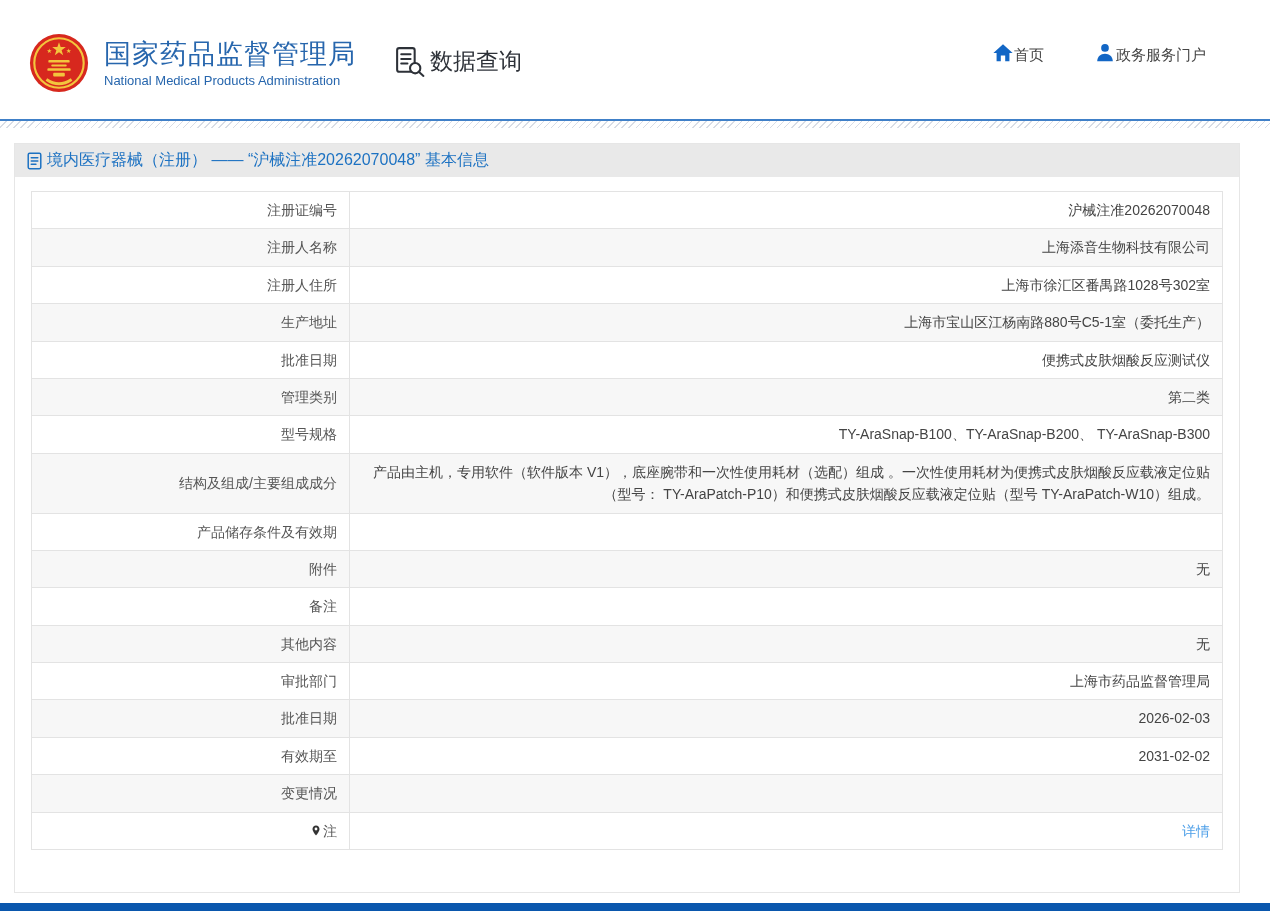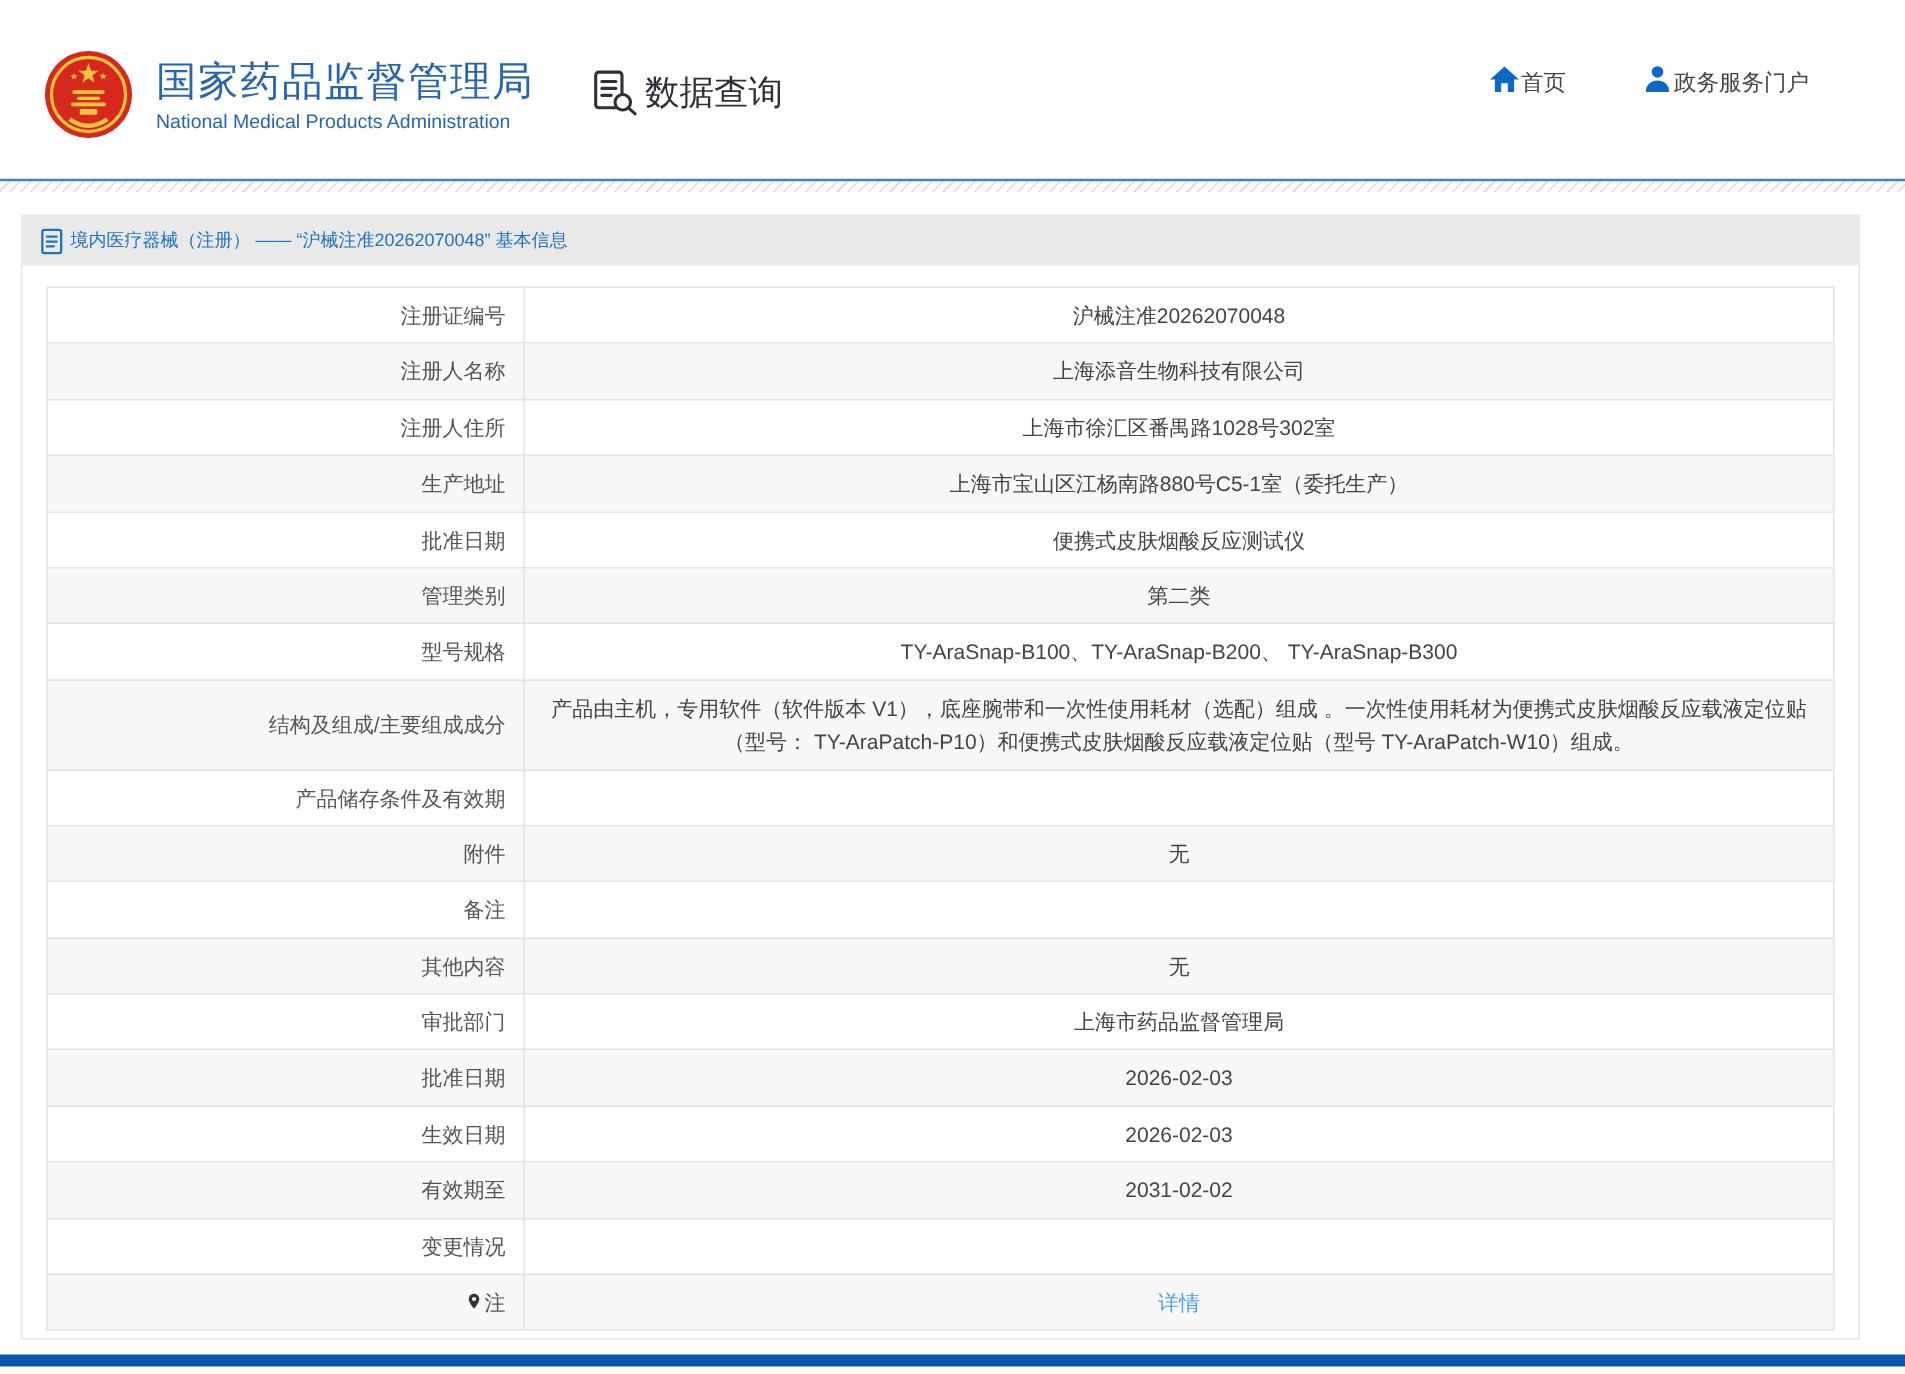--- a/index.html
+++ b/index.html
@@ -36,34 +36,34 @@
   .content {
     position: absolute; left: 14px; top: 143px;
     width: 1226px; height: 750px;
     background: #fff; border: 1px solid #e6e6e6;
   }
   .page-title-bar {
     height: 33px; background: #e9e9e9;
     display: flex; align-items: center; padding-left: 12px;
   }
   .title-doc-icon { width: 15px; height: 18px; margin-right: 5px; flex: 0 0 auto; }
-  .page-title { color: #1d72c2; font-size: 12px; }
+  .page-title { color: #1d72c2; font-size: 16px; }
 
   .table-wrap { margin: 14px 16px 0 16px; }
   table.info-table {
     width: 100%;
     border-collapse: collapse;
     font-size: 14px;
     color: #4a4a4a;
     border: 1px solid #cccccc;
   }
   .info-table td { border: 1px solid #e3e3e3; padding: 7px 12px; line-height: 1.6; }
   .info-table tr:nth-child(even) { background: #f7f7f7; }
   .cell-label { width: 318px; text-align: right; color: #555; }
-  .cell-value { text-align: center; color: #444; }
+  .cell-value { text-align: right; color: #444; }
   .pin-icon { display: none; width: 12px; height: 15px; vertical-align: -2px; margin-right: 1px; }
   .detail-link { color: #4d9fe8; text-decoration: none; cursor: pointer; }
 
   
   .footer-bar { position: absolute; left: 0; top: 903px; width: 1270px; height: 8px; background: #0a57ad; }
 </style>
 </head>
 <body>
 
 <div class="header">
@@ -225,26 +225,20 @@
     <td class="cell-value">上海市药品监督管理局</td>
   </tr>
 
   <tr>
     <td class="cell-label">
       <span class="label-text">批准日期</span>
     </td>
     <td class="cell-value">2026-02-03</td>
   </tr>
 
-  <tr>
-    <td class="cell-label">
-      <span class="label-text">生效日期</span>
-    </td>
-    <td class="cell-value">2026-02-03</td>
-  </tr>
 
   <tr>
     <td class="cell-label">
       <span class="label-text">有效期至</span>
     </td>
     <td class="cell-value">2031-02-02</td>
   </tr>
 
   <tr>
     <td class="cell-label">

